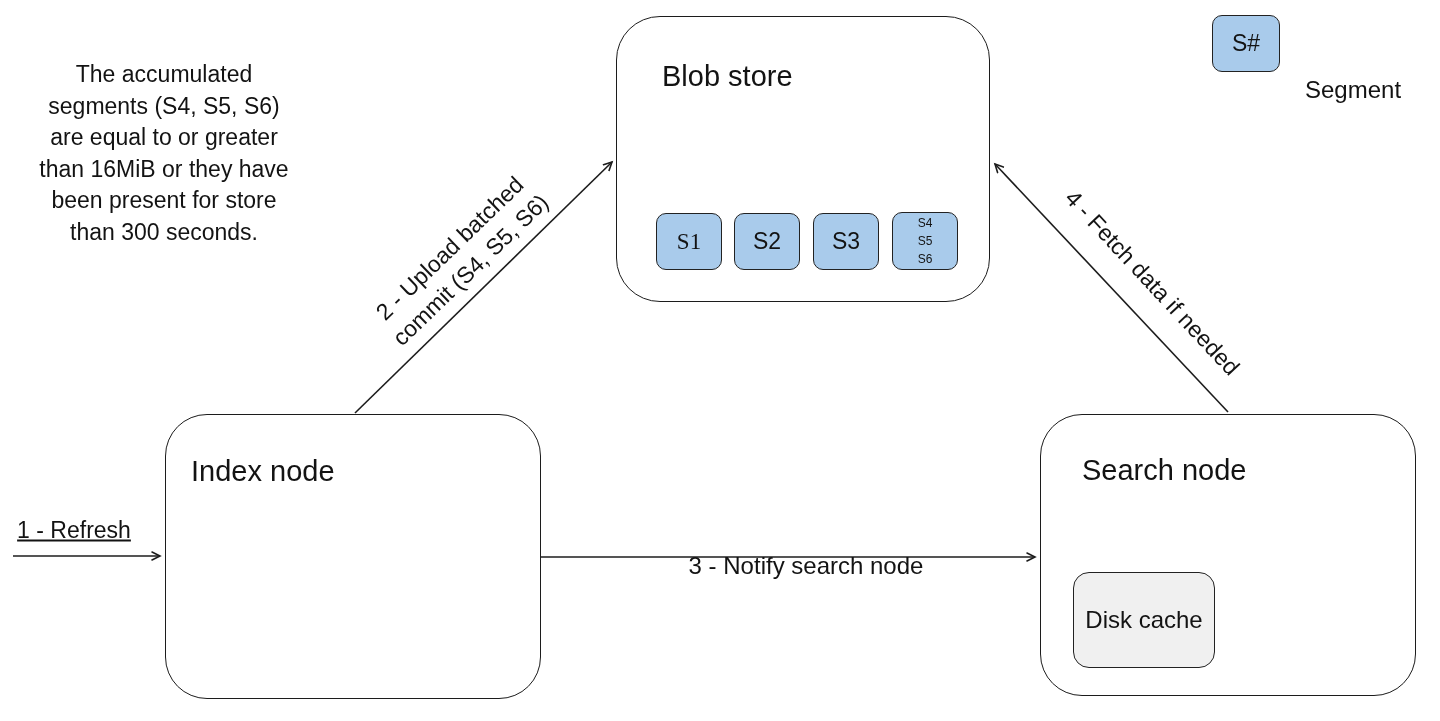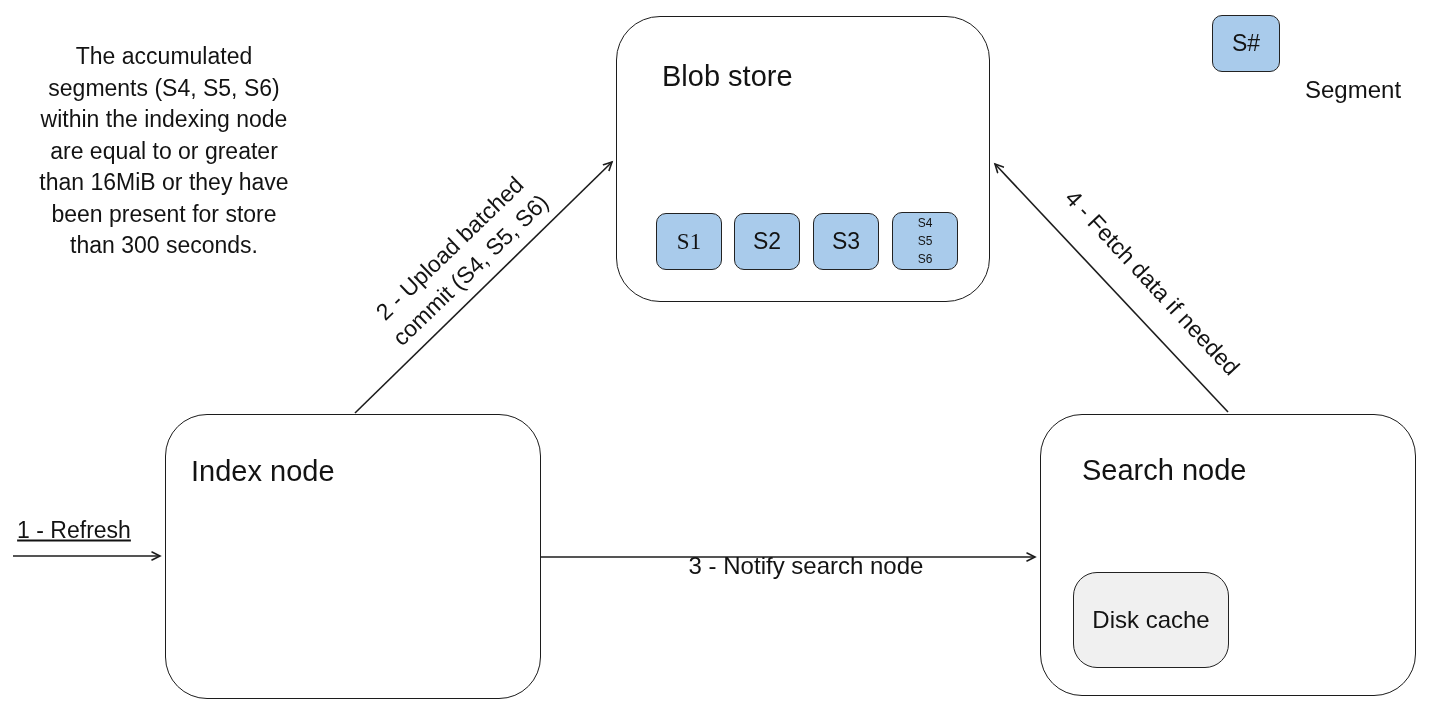--- a/index.html
+++ b/index.html
@@ -58,24 +58,24 @@
     left: 275px; top: 195px; height: 58px;
     flex-direction: column;
     font-size: 12px;
     line-height: 18px;
   }
   .seg-stack span { display: block; }
 
   .disk-cache {
     position: absolute;
     left: 1073px; top: 572px;
-    width: 156px; height: 96px;
+    width: 142px; height: 96px;
     background: #F0F0F0;
     border: 1.6px solid #222222;
-    border-radius: 24px;
+    border-radius: 16px;
     box-sizing: border-box;
     display: flex;
     align-items: center;
     justify-content: center;
     font-size: 24px;
   }
 
   .legend-box {
     position: absolute;
     left: 1212px; top: 15px;
@@ -93,21 +93,21 @@
     position: absolute;
     left: 1305px; top: 44px;
     transform: translateY(-50%);
     font-size: 24px;
     white-space: nowrap;
     margin-top: 46px;
   }
 
   .annotation {
     position: absolute;
-    left: 13px; top: 41px;
+    left: 13px; top: 59px;
     width: 302px;
     text-align: center;
     font-size: 23px;
     line-height: 31.5px;
   }
   .annotation span { display: block; }
 
   .arrow-label {
     position: absolute;
     font-size: 23px;
@@ -149,21 +149,20 @@
     </defs>
     <line x1="13" y1="556" x2="160" y2="556" stroke="#1c1c1c" stroke-width="1.6" marker-end="url(#arrowhead)"></line>
     <line x1="355" y1="413" x2="612" y2="162" stroke="#1c1c1c" stroke-width="1.6" marker-end="url(#arrowhead)"></line>
     <line x1="541" y1="557" x2="1035" y2="557" stroke="#1c1c1c" stroke-width="1.6" marker-end="url(#arrowhead)"></line>
     <line x1="1228" y1="412" x2="995" y2="164" stroke="#1c1c1c" stroke-width="1.6" marker-end="url(#arrowhead)"></line>
   </svg>
 
   <div class="annotation">
     <span>The accumulated</span>
     <span>segments (S4, S5, S6)</span>
-    <span>within the indexing node</span>
     <span>are equal to or greater</span>
     <span>than 16MiB or they have</span>
     <span>been present for store</span>
     <span>than 300 seconds.</span>
   </div>
 
   <div class="node node-blob">
     <div class="node-title title-blob">Blob store</div>
     <div class="segment seg-1">S1</div>
     <div class="segment seg-2">S2</div>

